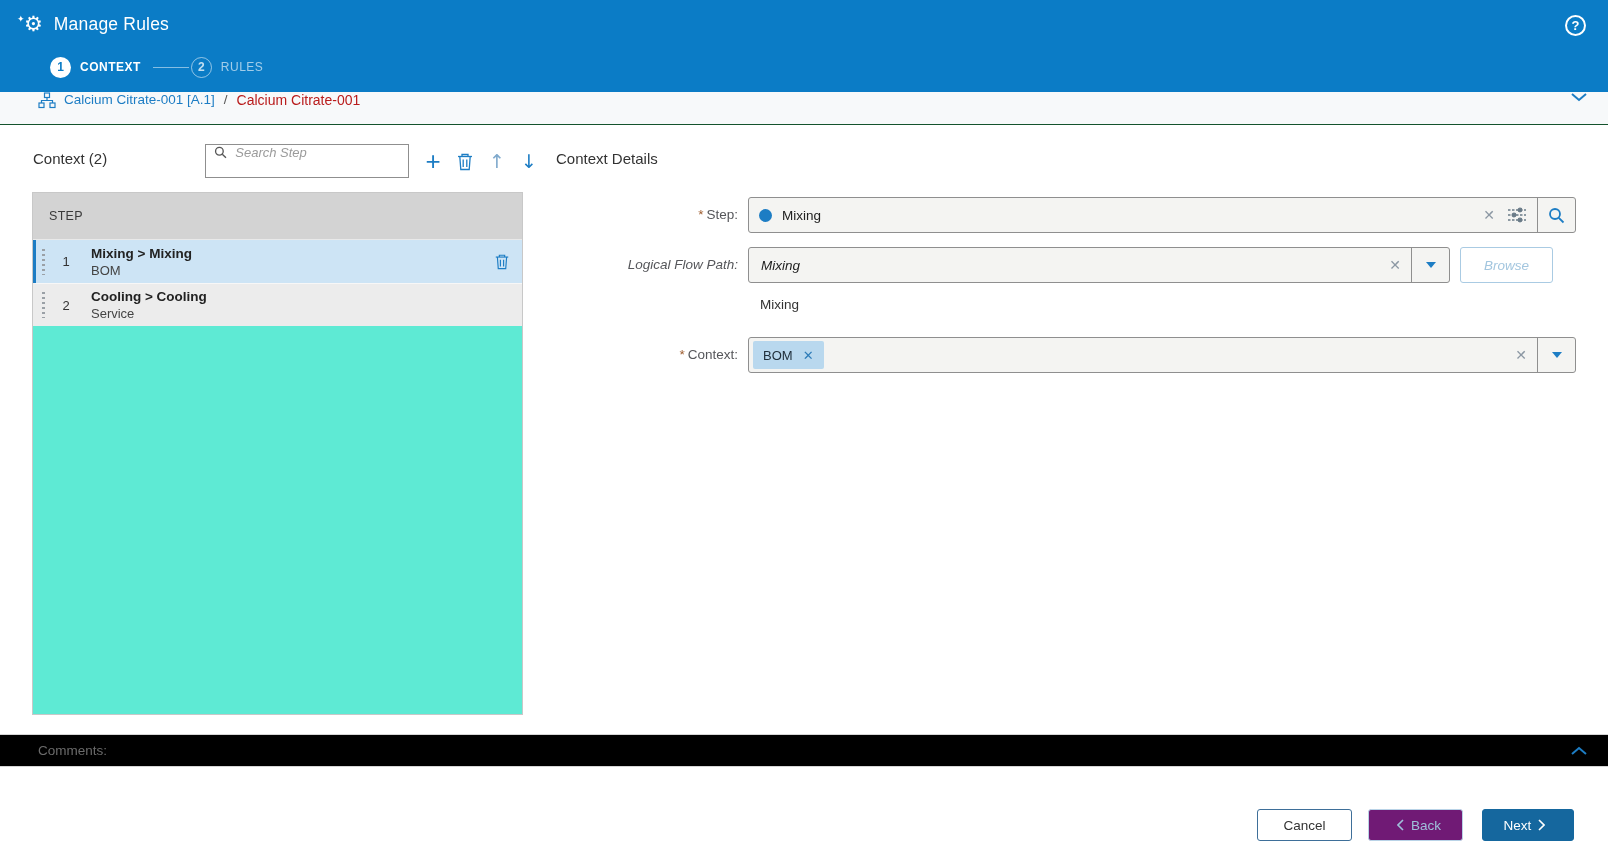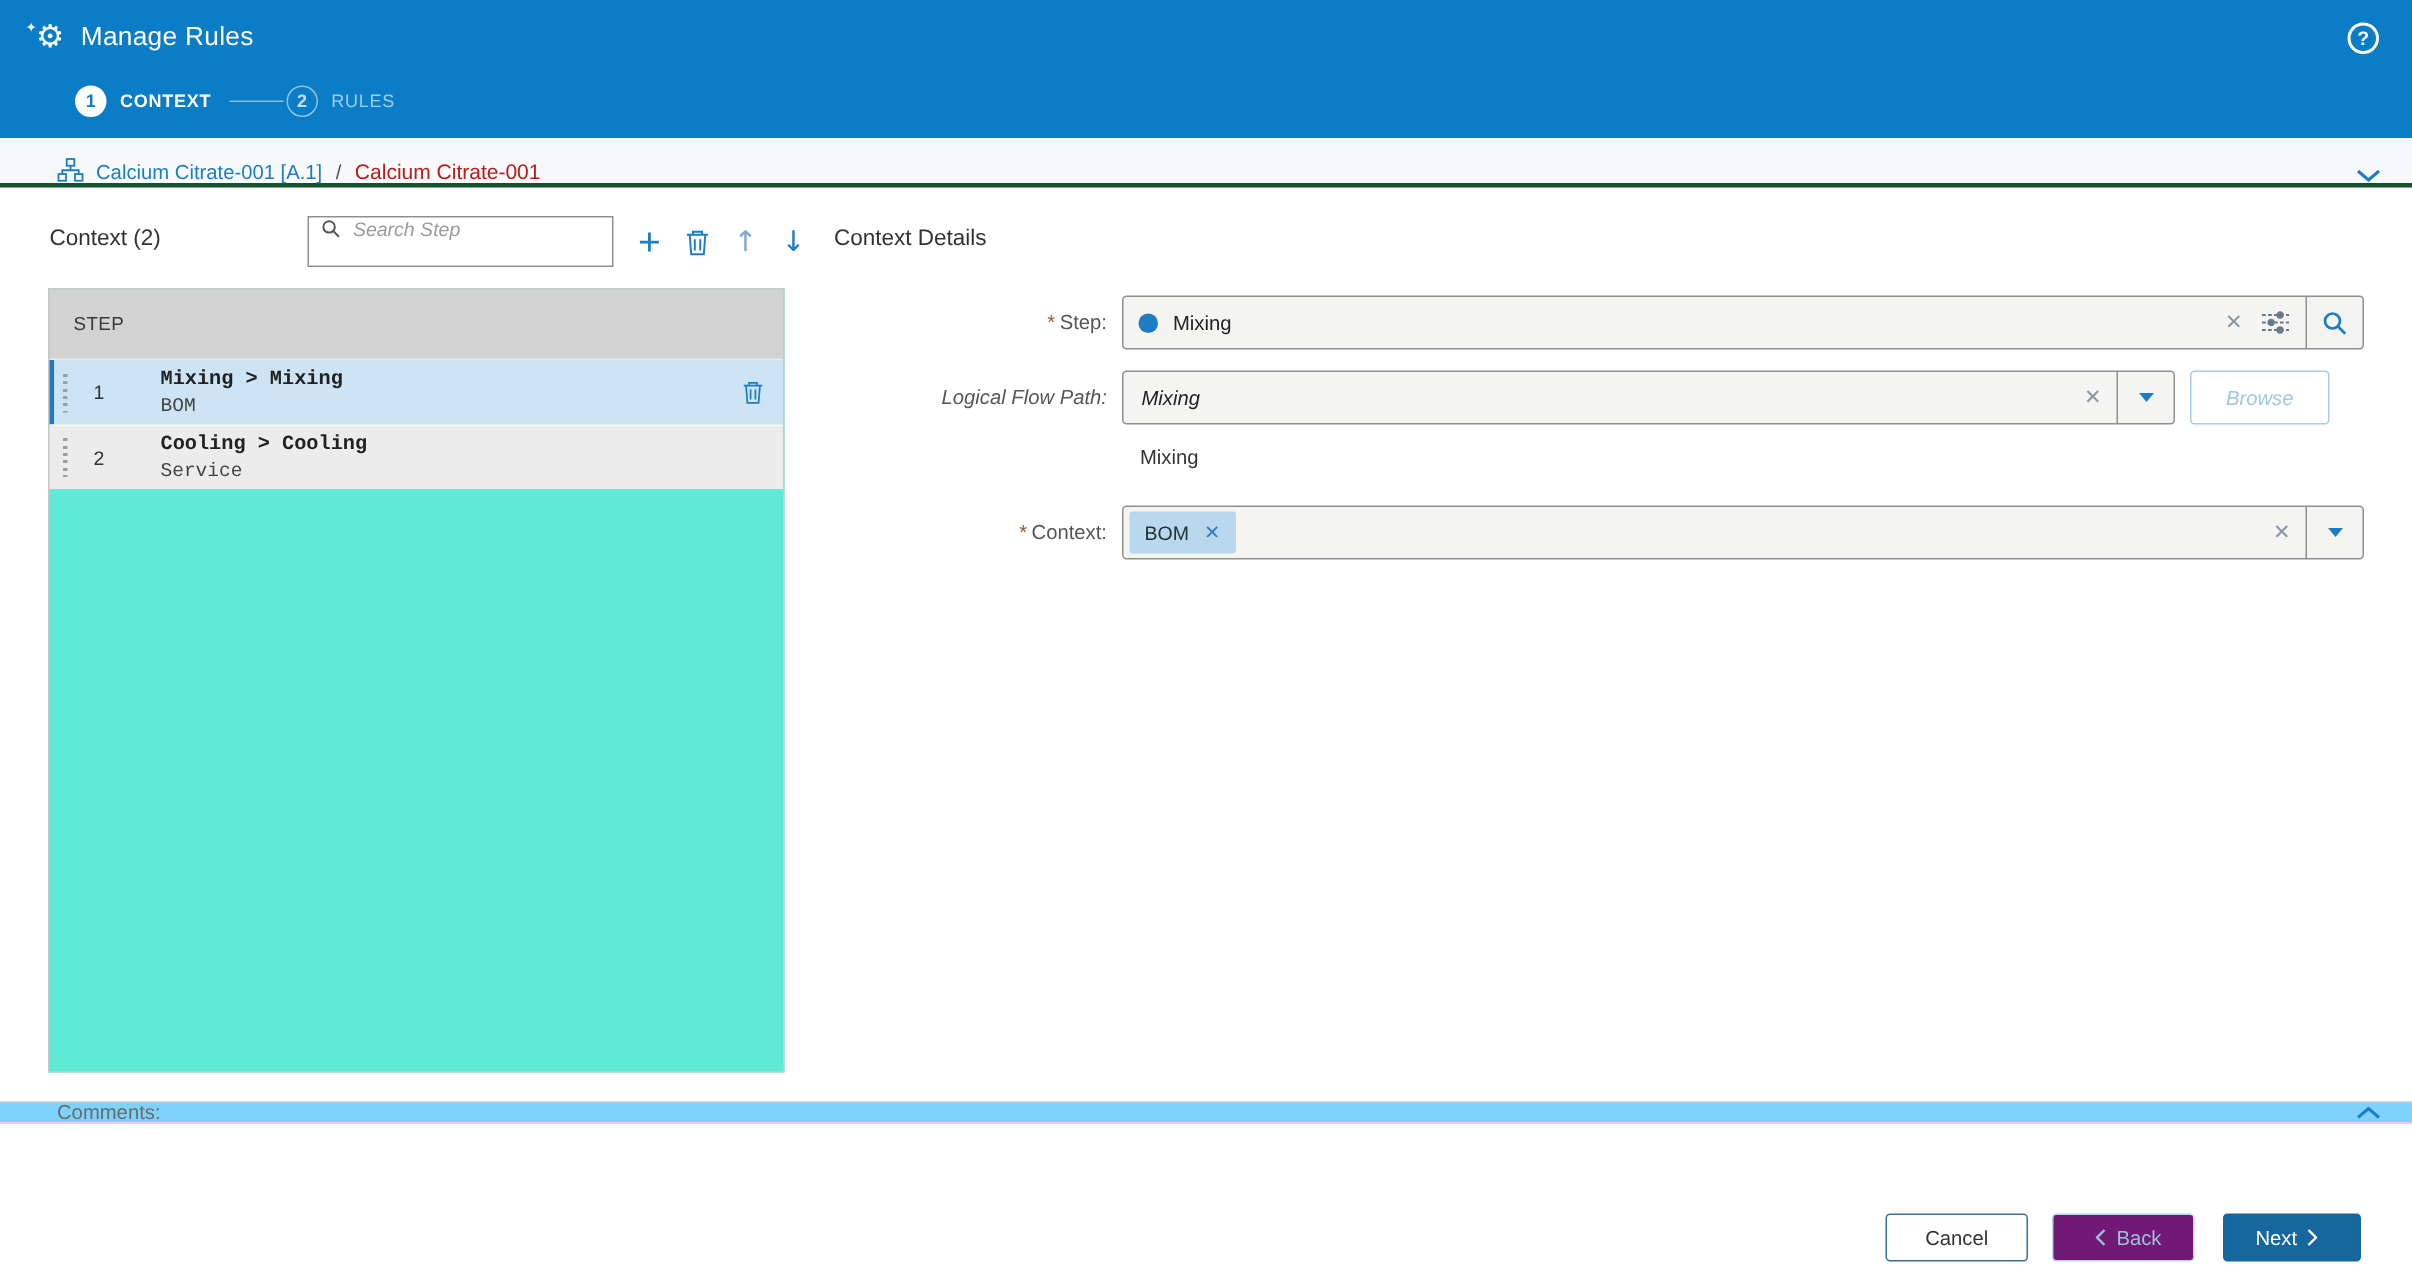--- a/index.html
+++ b/index.html
@@ -16,21 +16,21 @@
   .steps { position:absolute; left:50px; top:56px; display:flex; align-items:center; height:22px; }
   .step-circle { width:21px; height:21px; border-radius:50%; display:flex; align-items:center; justify-content:center; font-size:12px; font-weight:bold; flex:none; }
   .step-circle.active { background:#fff; color:#0b7cc6; }
   .step-circle.inactive { border:1px solid rgba(255,255,255,.55); color:rgba(255,255,255,.75); }
   .step-label { font-size:12px; letter-spacing:.5px; margin-left:9px; }
   .step-label.active { color:#fff; font-weight:bold; }
   .step-label.inactive { color:rgba(255,255,255,.62); }
   .step-line { width:36px; height:1px; background:rgba(255,255,255,.5); margin:0 2px 0 12px; }
 
   
-  .crumbbar { position:absolute; top:92px; left:0; right:0; height:33px; background:#f7f9fa; border-bottom:3px solid #14532d; display:flex; align-items:flex-end; padding:0 20px 0 38px; }
+  .crumbbar { position:absolute; top:92px; left:0; right:0; height:33px; background:#f7f9fa; border-bottom:1px solid #14532d; display:flex; align-items:flex-start; padding:0 20px 0 38px; }
   .crumb-link { color:#1d7dc4; font-size:13.5px; margin-left:8px; cursor:pointer; }
   .crumb-sep { color:#555; font-size:13.5px; margin:0 9px; }
   .crumb-current { color:#b91c1c; font-size:14px; }
   .crumb-chevron { margin-left:auto; cursor:pointer; display:flex; align-items:center; }
 
   
   .left-panel { position:absolute; left:32px; top:141px; width:491px; }
   .list-controls { position:relative; height:40px; }
   .list-title { position:absolute; left:1px; top:9px; font-size:15px; color:#333; }
   .search-box { position:absolute; left:173px; top:3px; width:204px; height:34px; border:1px solid #8f8f8f; background:#fff; display:flex; align-items:flex-start; padding:0 8px; }
@@ -44,21 +44,21 @@
   .tool-arrow.normal { color:#1d7dc4; }
 
   .step-table { position:absolute; left:0; top:51px; width:491px; height:523px; border:1px solid #c8c8c8; background:#5eead4; }
   .table-header { height:47px; background:#d3d3d3; display:flex; align-items:center; padding-left:16px; font-size:12.5px; color:#3a3a3a; letter-spacing:.3px; border-bottom:1px solid #e9e9e9; }
   .table-row { display:flex; align-items:center; height:43px; cursor:pointer; position:relative; }
   .table-row.selected { background:#cde4f5; border-left:3px solid #1d7dc4; }
   .table-row.normal { background:#ececec; border-left:3px solid transparent; border-top:1px solid #f7f7f7; }
   .drag-handle { width:3px; height:26px; margin-left:6px; flex:none; cursor:grab;
     background:repeating-linear-gradient(to bottom,#9aa0a6 0 2px,transparent 2px 5px); }
   .row-index { width:22px; margin-left:10px; text-align:center; font-size:13px; color:#333; flex:none; }
-  .row-text { margin-left:30px;font-family:Liberation Mono, monospace; }
+  .row-text { margin-left:14px; }
   .row-title { font-size:13.5px; font-weight:bold; color:#222; line-height:17px; }
   .row-sub { font-size:13px; color:#444; line-height:17px; }
   .row-trash { margin-left:auto; margin-right:12px; cursor:pointer; display:flex; }
 
   
   .right-panel { position:absolute; left:555px; top:141px; width:1021px; height:600px; }
   .details-title { position:absolute; top:9px; left:1px; font-size:15px; color:#333; }
   .form-row { position:absolute; left:0; right:0; height:36px; display:flex; }
   .form-label { width:193px; text-align:right; padding-right:10px; font-size:13.5px; color:#55565a; line-height:36px; flex:none; }
   .req { color:#9d5b2d; margin-right:3px; font-size:13.5px; }
@@ -70,21 +70,21 @@
   .clear-x { margin-left:auto; color:#8b97a3; font-size:14px; padding:0 10px; cursor:pointer; font-family:"DejaVu Sans",sans-serif; }
   .icon-pad { padding:0 10px 0 2px; cursor:pointer; display:flex; align-items:center; }
   .field-end-btn { width:38px; height:100%; border-left:1px solid #8f8f8f; display:flex; align-items:center; justify-content:center; cursor:pointer; flex:none; }
   .caret-down { width:0; height:0; border-left:5px solid transparent; border-right:5px solid transparent; border-top:6px solid #1d7dc4; }
   .browse-btn { margin-left:10px; width:93px; height:36px; border:1px solid #aacbe3; border-radius:3px; background:#fff; color:#a3c6df; font-size:13.5px; display:flex; align-items:center; justify-content:center; cursor:default; flex:none; }
   .helper-text { position:absolute; left:205px; font-size:13.5px; color:#333; }
   .chip { margin-left:4px; height:28px; background:#b9d8ee; border-radius:2px; display:flex; align-items:center; padding:0 10px; font-size:13px; color:#21303c; flex:none; }
   .chip-x { margin-left:10px; color:#2e7cb8; font-size:13px; cursor:pointer; font-family:"DejaVu Sans",sans-serif; }
 
   
-  .comments-bar { position:absolute; top:734px; left:0; right:0; height:15px; background:#7dd3fc; border-top:1px solid #d6d6d6; border-bottom:1px solid #d6d6d6; display:flex; align-items:center; padding:0 20px 0 38px; }
+  .comments-bar { position:absolute; top:734px; left:0; right:0; height:33px; background:#000000; border-top:1px solid #d6d6d6; border-bottom:1px solid #d6d6d6; display:flex; align-items:center; padding:0 20px 0 38px; }
   .comments-label { color:#6b6b6b; font-size:13.5px; }
   .comments-chevron { margin-left:auto; cursor:pointer; display:flex; align-items:center; }
   .footer { position:absolute; top:796px; left:0; right:0; bottom:0; background:#fff; }
   .btn { position:absolute; top:13px; height:32px; border-radius:3px; font-size:13.5px; display:flex; align-items:center; justify-content:center; cursor:pointer; font-family:inherit; }
   .btn-cancel { left:1257px; width:95px; background:#fff; border:1px solid #3e6f99; color:#333; }
   .btn-back { left:1368px; width:95px; background:#701a75; border:1px solid #b9d3e7; color:#9fc0da; cursor:default; }
   .btn-next { left:1482px; width:92px; background:#15679e; border:1px solid #15679e; color:#fff; }
   .btn svg { margin:0 7px; }
 </style>
 </head>

